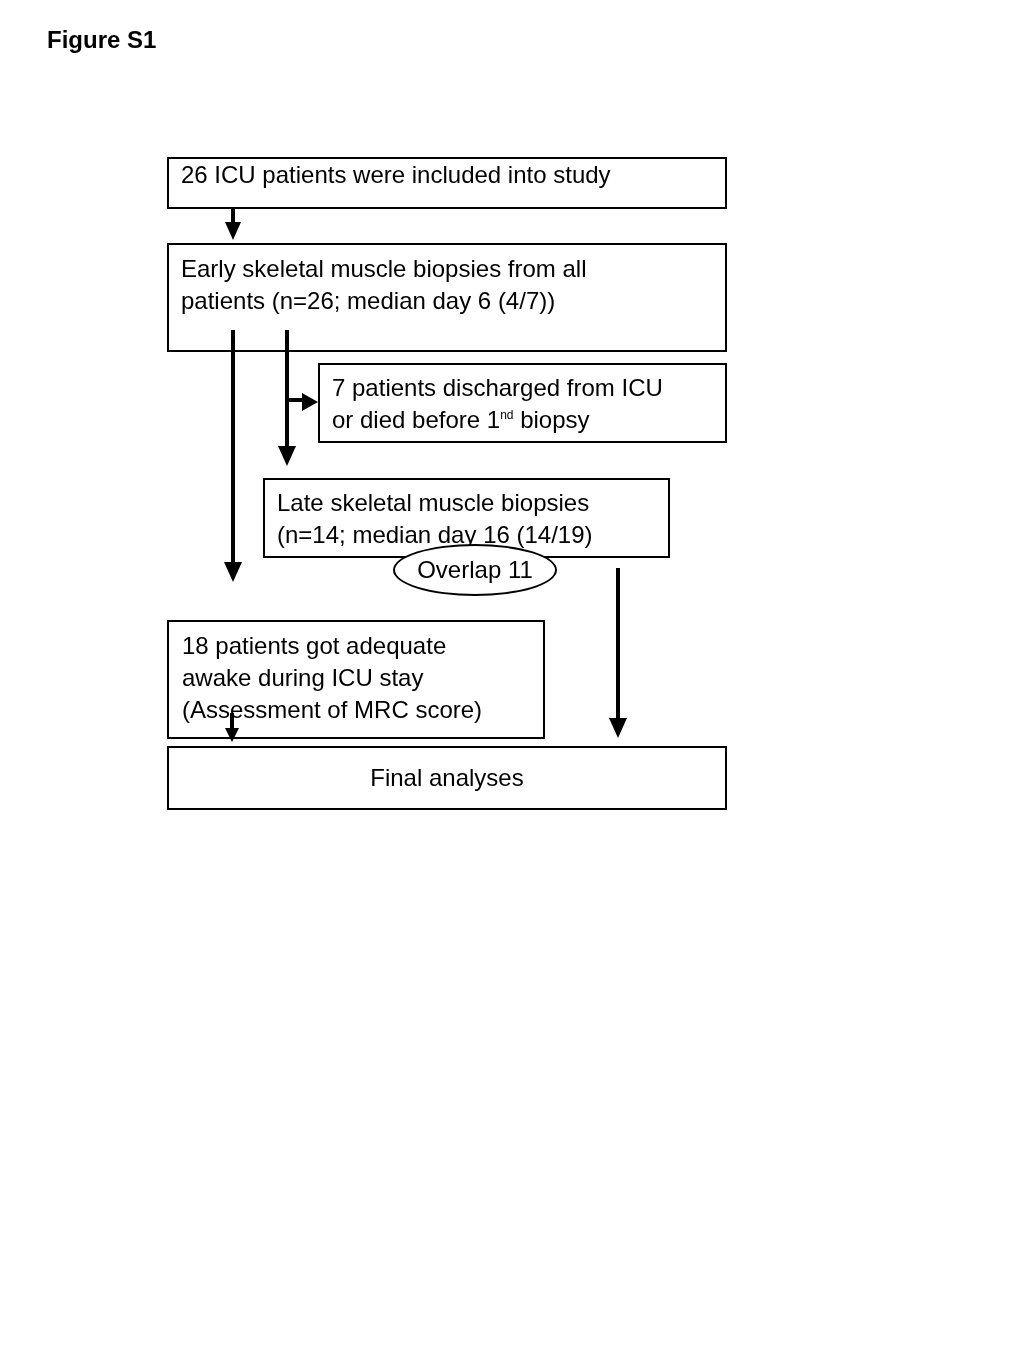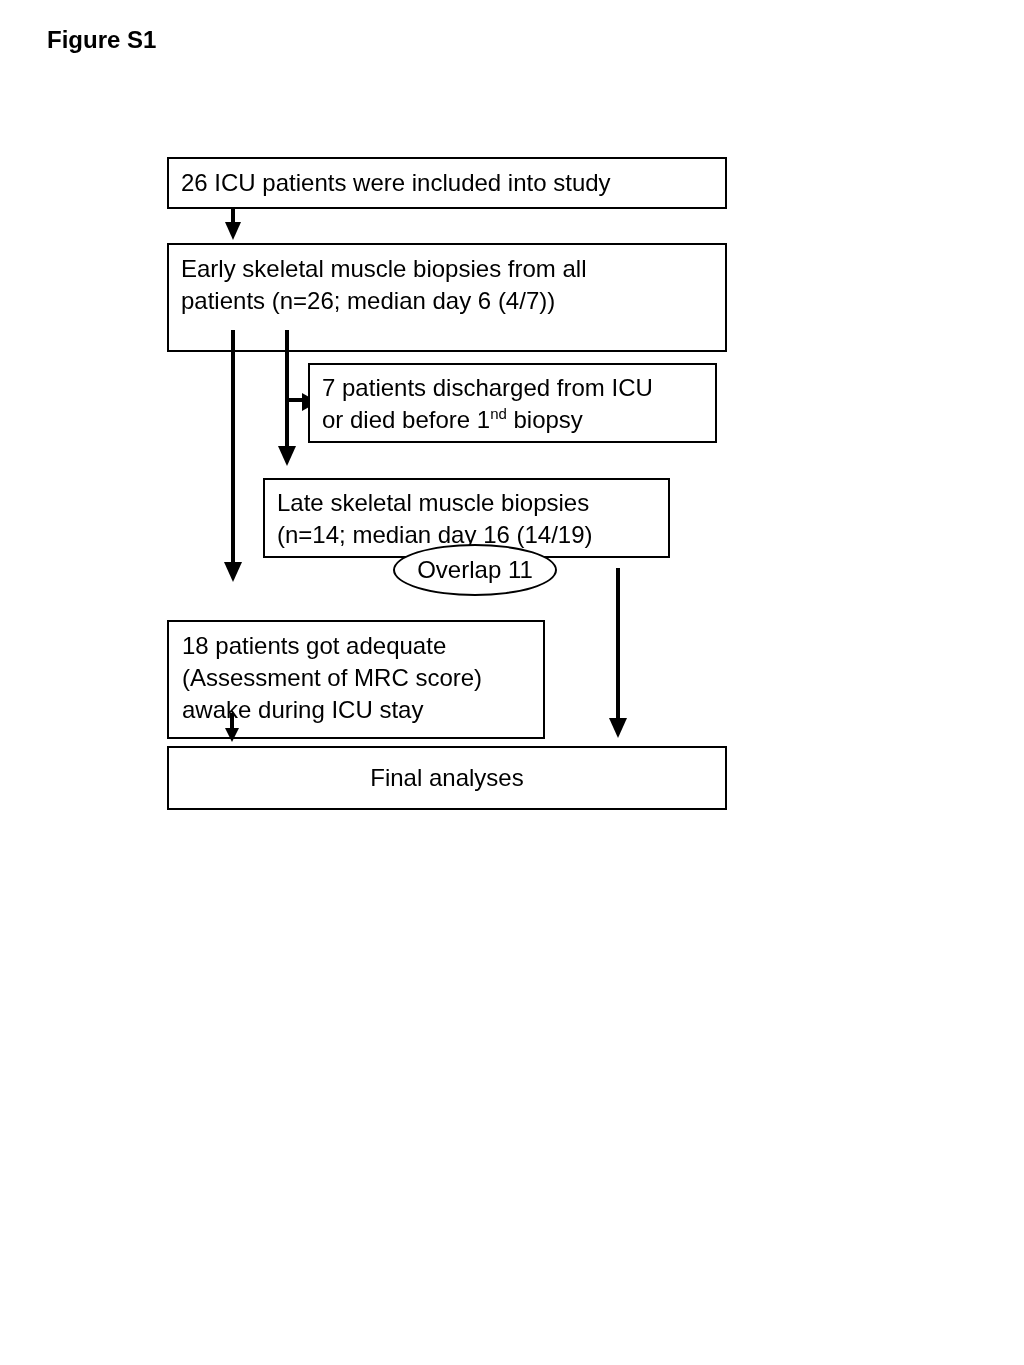--- a/index.html
+++ b/index.html
@@ -27,33 +27,33 @@
     position: absolute;
     border: 2px solid #000000;
     background: #ffffff;
     font-size: 24px;
     line-height: 32px;
     color: #000000;
   }
   .box .bline { display: block; }
 
   .box-included { left: 167px; top: 157px; width: 560px; height: 52px;
-                  display: flex; align-items: center; padding-left: 12px; }
+                  display: flex; align-items: flex-start; padding-left: 12px; }
   .box-early    { left: 167px; top: 243px; width: 560px; height: 109px;
                   padding: 8px 0 0 12px; }
-  .box-discharged { left: 308px; top: 363px; width: 409px; height: 80px;
+  .box-discharged { left: 318px; top: 363px; width: 409px; height: 80px;
                   padding: 7px 0 0 12px; }
   .box-late     { left: 263px; top: 478px; width: 407px; height: 80px;
                   padding: 7px 0 0 12px; }
   .box-awake    { left: 167px; top: 593px; width: 378px; height: 119px;
                   padding: 8px 0 0 13px; margin-top: 27px; }
   .box-final    { left: 167px; top: 746px; width: 560px; height: 64px;
                   display: flex; align-items: center; justify-content: center; }
 
-  sup.sup { font-size: 15px; line-height: 0; vertical-align: 9px; }
+  sup.sup { font-size: 12px; line-height: 0; vertical-align: 9px; }
 
   .ellipse {
     position: absolute;
     left: 393px; top: 544px; width: 164px; height: 52px;
     border: 2px solid #000000;
     border-radius: 50%;
     background: #ffffff;
     display: flex; align-items: center; justify-content: center;
     font-size: 24px;
     z-index: 6;
@@ -140,22 +140,22 @@
   <div class="box box-late">
     <span class="bline">Late skeletal muscle biopsies</span>
     <span class="bline">(n=14; median day 16 (14/19)</span>
   </div>
 
   <div class="vline aD-line"></div>
   <div class="head-down aD-head"></div>
 
   <div class="box box-awake">
     <span class="bline">18 patients got adequate</span>
+    <span class="bline">awake during ICU stay</span>
     <span class="bline">(Assessment of MRC score)</span>
-    <span class="bline">awake during ICU stay</span>
   </div>
 
   <div class="ellipse">
     <span>Overlap 11</span>
   </div>
 
   <div class="vline aE-line"></div>
   <div class="head-down small aE-head"></div>
 
   <div class="box box-final">

